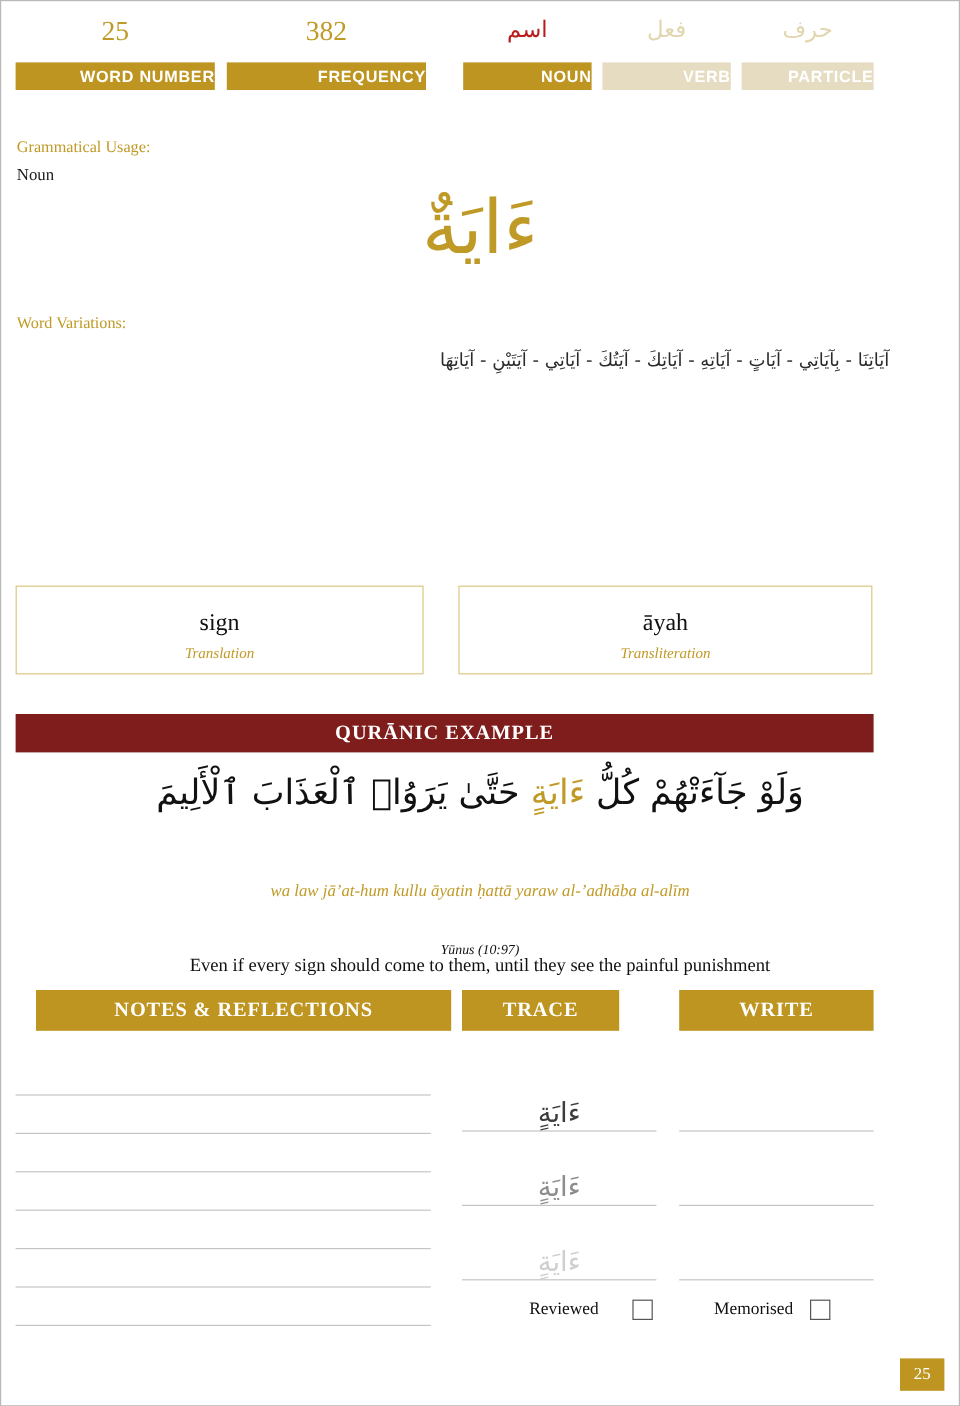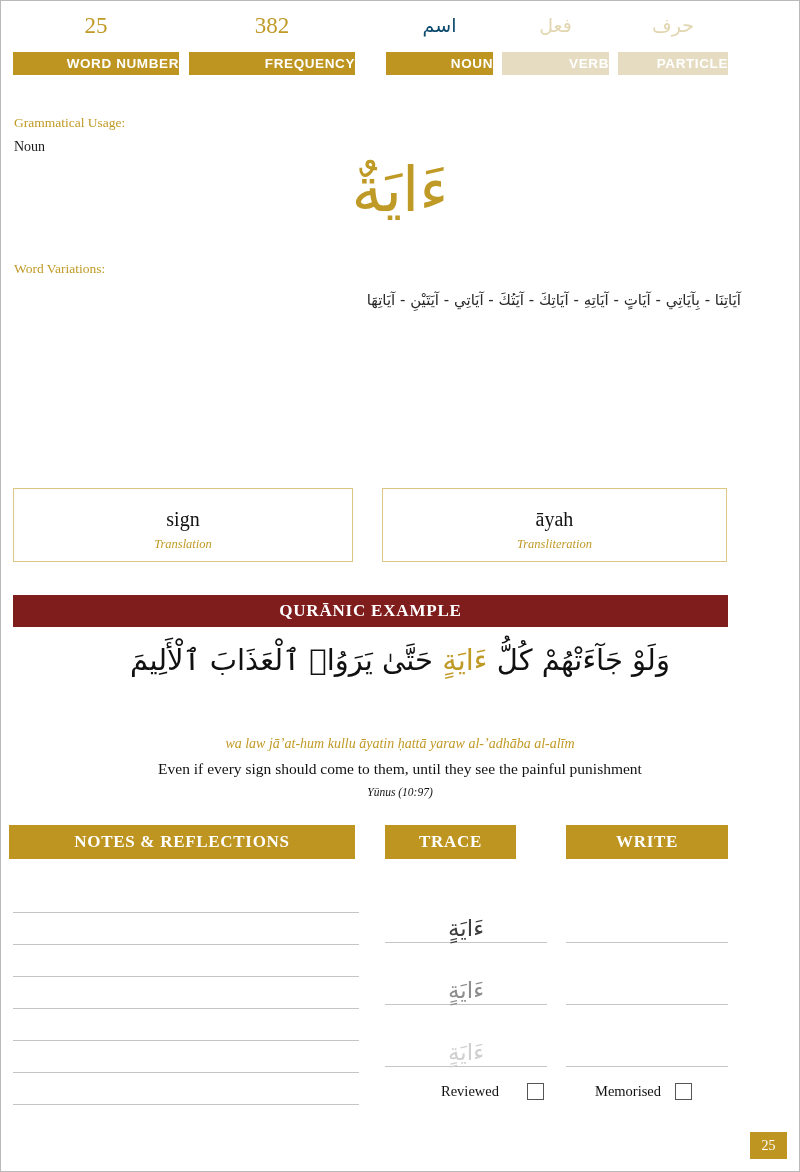--- a/index.html
+++ b/index.html
@@ -41,21 +41,21 @@
   }
   .hdr-ar {
     position: absolute;
     text-align: center;
     font-size: 19px;
     font-family: "DejaVu Sans", sans-serif;
     top: 14px;
     line-height: 1.1;
     direction: rtl;
   }
-  .hdr-ar.active { color: #0c4a6e; }
+  .hdr-ar.active { color: #b91c1c; }
   .hdr-ar.inactive { color: #e2d6b0; }
 
   .hdr-chip {
     position: absolute;
     top: 51px;
     height: 23px;
     line-height: 23px;
     text-align: right;
     color: #ffffff;
     font-size: 13.5px;
@@ -183,21 +183,21 @@
     position: absolute;
     left: 0; right: 0; top: 735px;
     text-align: center;
     color: #c09a26;
     font-size: 14px;
     font-style: italic;
     font-family: "Liberation Serif", serif;
   }
   .qmeaning {
     position: absolute;
-    left: 0; right: 0; top: 759px;
+    left: 0; right: 0; top: 795px;
     text-align: center;
     color: #111111;
     font-size: 15.5px;
     font-family: "Liberation Serif", serif;
   }
   .qref {
     position: absolute;
     left: 0; right: 0; top: 785px;
     text-align: center;
     color: #111111;
@@ -213,21 +213,21 @@
     height: 34px;
     line-height: 34px;
     background: #bd9520;
     color: #ffffff;
     text-align: center;
     font-size: 17px;
     letter-spacing: 0.7px;
     font-weight: bold;
     font-family: "Liberation Serif", serif;
   }
-  .sbar-notes { left: 8px;  width: 346px; }
+  .sbar-notes { left: 29px;  width: 346px; }
   .sbar-trace { left: 384px; width: 131px; }
   .sbar-write { left: 565px; width: 162px; }
 
   
   .notes-lines {
     position: absolute;
     left: 12px; top: 880px;
     width: 346px;
   }
   .nline {

